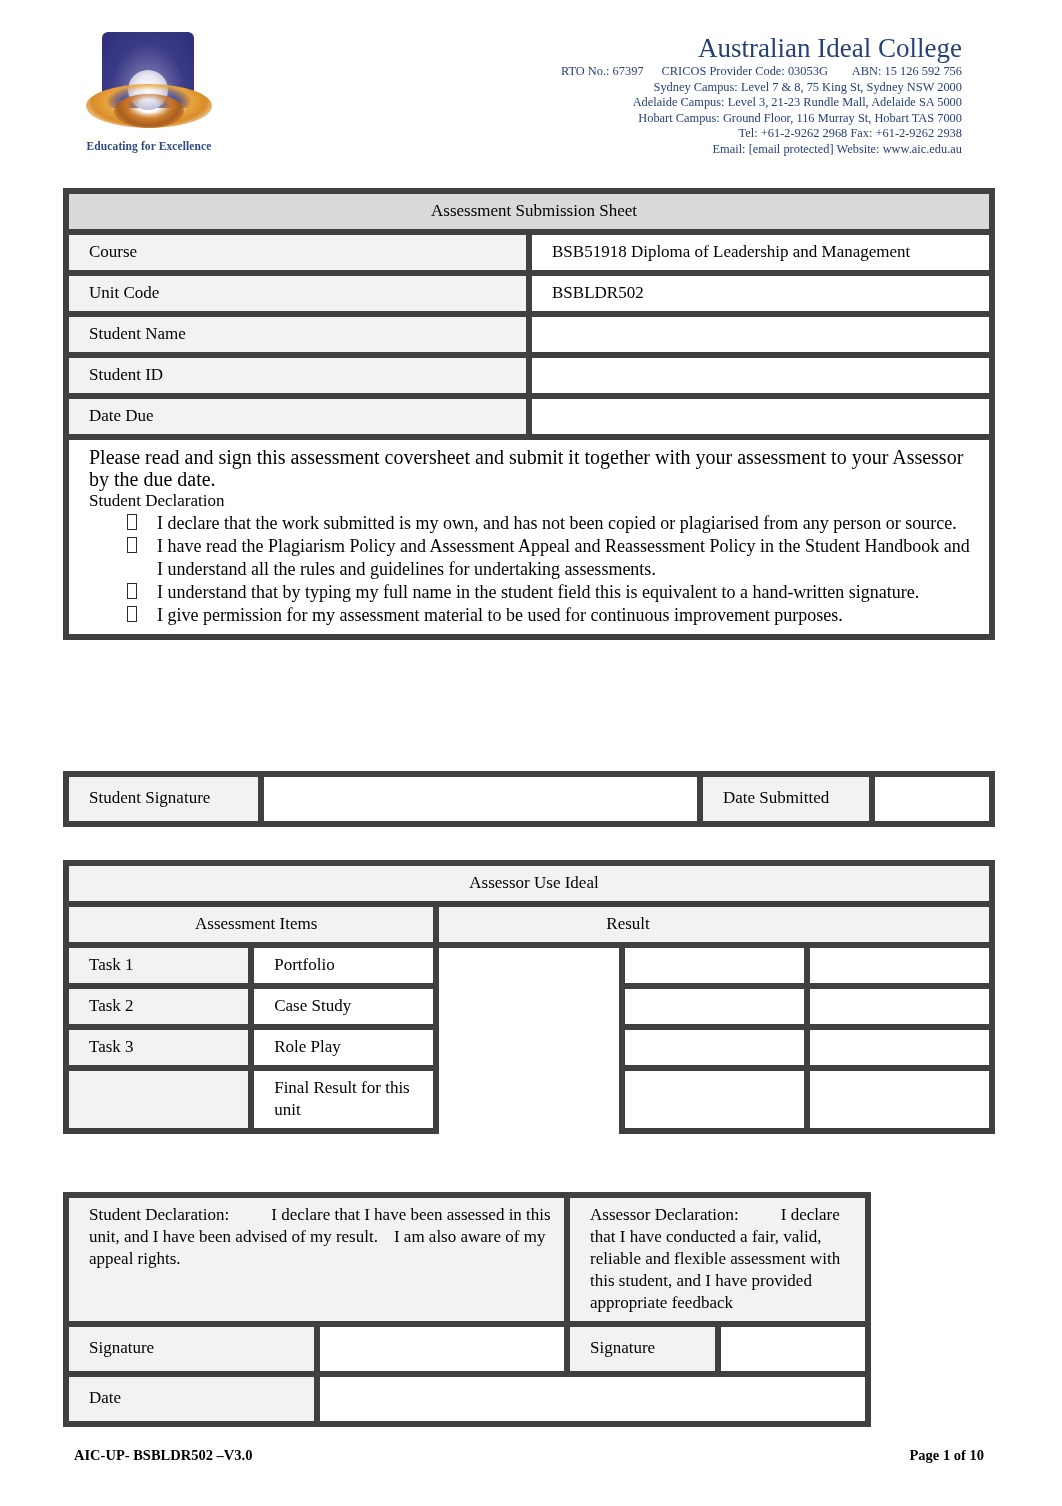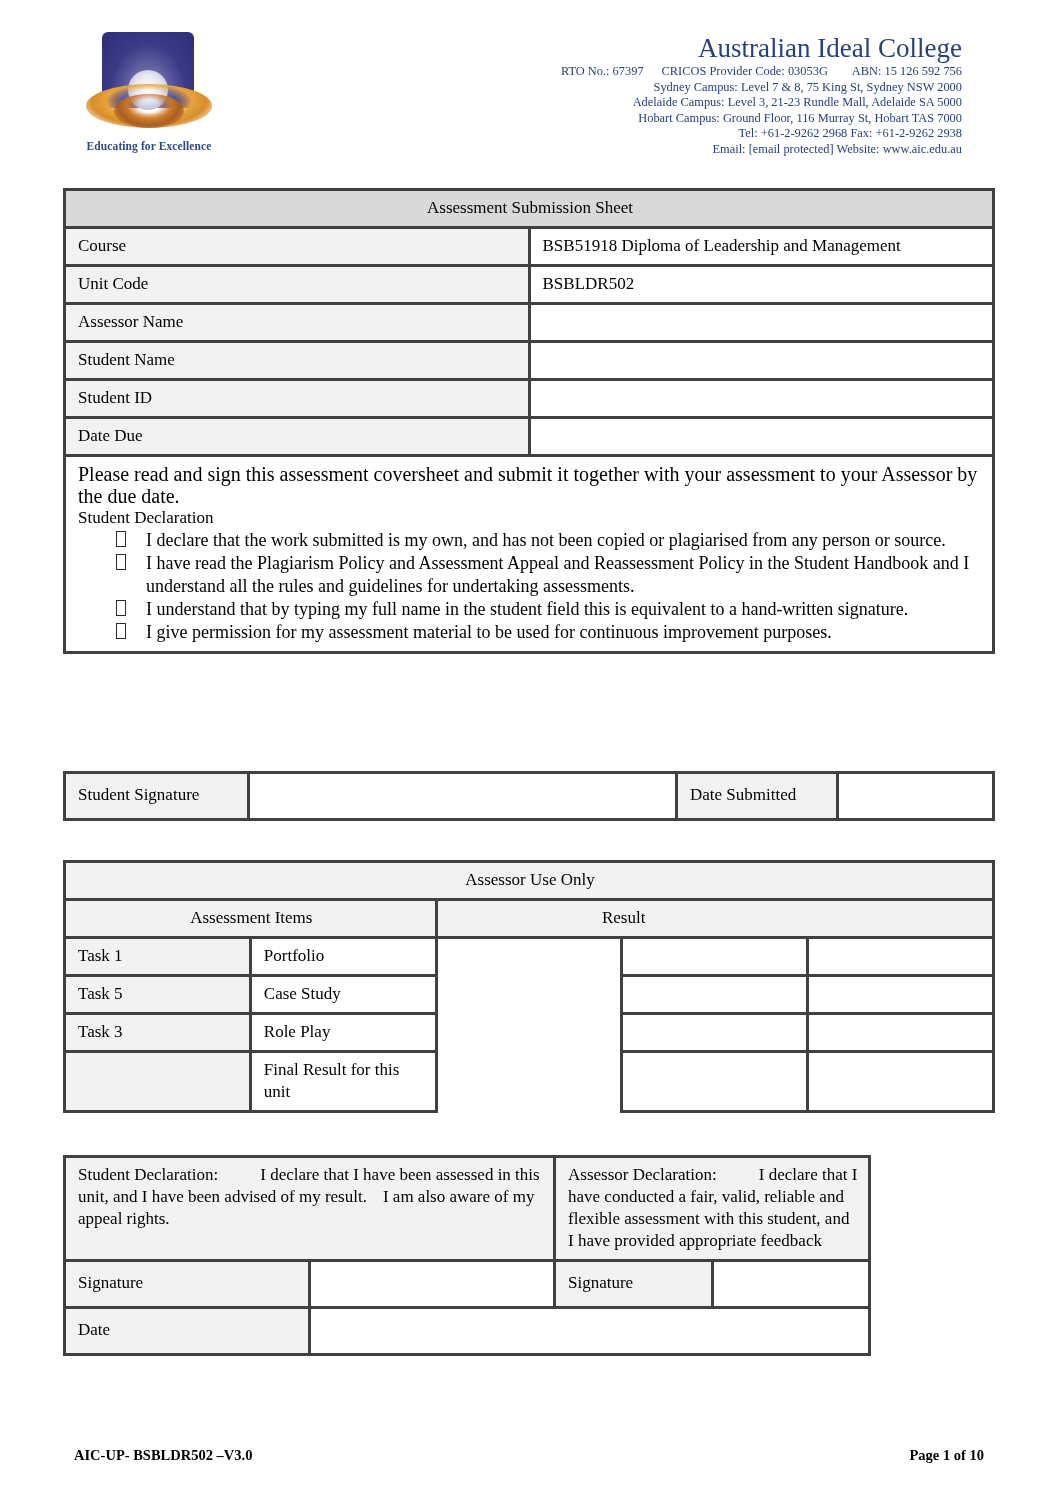--- a/index.html
+++ b/index.html
@@ -115,23 +115,23 @@
   .rto-gap2 { width: 24px; }
 
   
   .tbl {
     position: absolute;
     border-collapse: collapse;
     table-layout: fixed;
     font-family: "Liberation Serif", serif;
   }
   .tbl td {
-    border: 3px solid #404040;
+    border: 6px solid #404040;
     vertical-align: top;
-    padding: 6px 10px 7px 12px;
+    padding: 6px 10px 7px 20px;
     font-size: 17px;
     line-height: 22px;
     background: #ffffff;
   }
   .shade { background: #f2f2f2 !important; }
   .titlebar {
     background: #d9d9d9 !important;
     text-align: center;
     font-size: 20px;
     line-height: 27px;
@@ -183,21 +183,21 @@
     border: 1px solid #2b2b2b;
     display: inline-block;
   }
 
   .sigrow td { padding-top: 10px; padding-bottom: 12px; }
 
   
   #table-assessor { left: 63px; top: 860px; width: 932px; }
 
   
-  #table-final { left: 63px; top: 1155px; width: 808px; }
+  #table-final { left: 63px; top: 1192px; width: 808px; }
   .declbox {
     font-size: 16.5px;
     line-height: 23px;
     padding-top: 10px;
     padding-bottom: 12px;
   }
   .tabgap { display: inline-block; width: 42px; }
   .tabgap-sm { display: inline-block; width: 16px; }
 
   
@@ -251,24 +251,20 @@
 
     <tr>
       <td class="lbl shade">Course</td>
       <td>BSB51918 Diploma of Leadership and Management</td>
     </tr>
     <tr>
       <td class="lbl shade">Unit Code</td>
       <td>BSBLDR502</td>
     </tr>
     <tr>
-      <td class="lbl shade">Assessor Name</td>
-      <td></td>
-    </tr>
-    <tr>
       <td class="lbl shade">Student Name</td>
       <td></td>
     </tr>
     <tr>
       <td class="lbl shade">Student ID</td>
       <td></td>
     </tr>
     <tr>
       <td class="lbl shade">Date Due</td>
       <td></td>
@@ -296,37 +292,37 @@
       <td style="width:403px;"></td>
       <td class="shade" style="width:136px;">Date Submitted</td>
       <td></td>
     </tr>
   </tbody>
     </table>
 
   <table class="tbl" id="table-assessor">
     <tbody>
         <tr>
-      <td class="hdr-ctr" colspan="5" style="background:#f2f2f2;">Assessor Use Only</td>
+      <td class="hdr-ctr" colspan="5" style="background:#f2f2f2;">Assessor Use Ideal</td>
     </tr>
     <tr>
       <td class="hdr-ctr" colspan="2">Assessment Items</td>
       <td class="hdr-ctr" colspan="2" style="border-right:none;">Result</td>
       <td class="hdr-ctr" style="border-left:none;"></td>
     </tr>
 
     <tr>
       <td class="shade" style="width:159px;">Task 1</td>
       <td style="width:535px;">Portfolio</td>
       <td style="width:0px;border:none;padding:0;"></td>
       <td style="width:121px;"></td>
       <td></td>
     </tr>
     <tr>
-      <td class="shade">Task 5</td>
+      <td class="shade">Task 2</td>
       <td>Case Study</td>
       <td style="border:none;padding:0;"></td>
       <td></td>
       <td></td>
     </tr>
     <tr>
       <td class="shade">Task 3</td>
       <td>Role Play</td>
       <td style="border:none;padding:0;"></td>
       <td></td>

